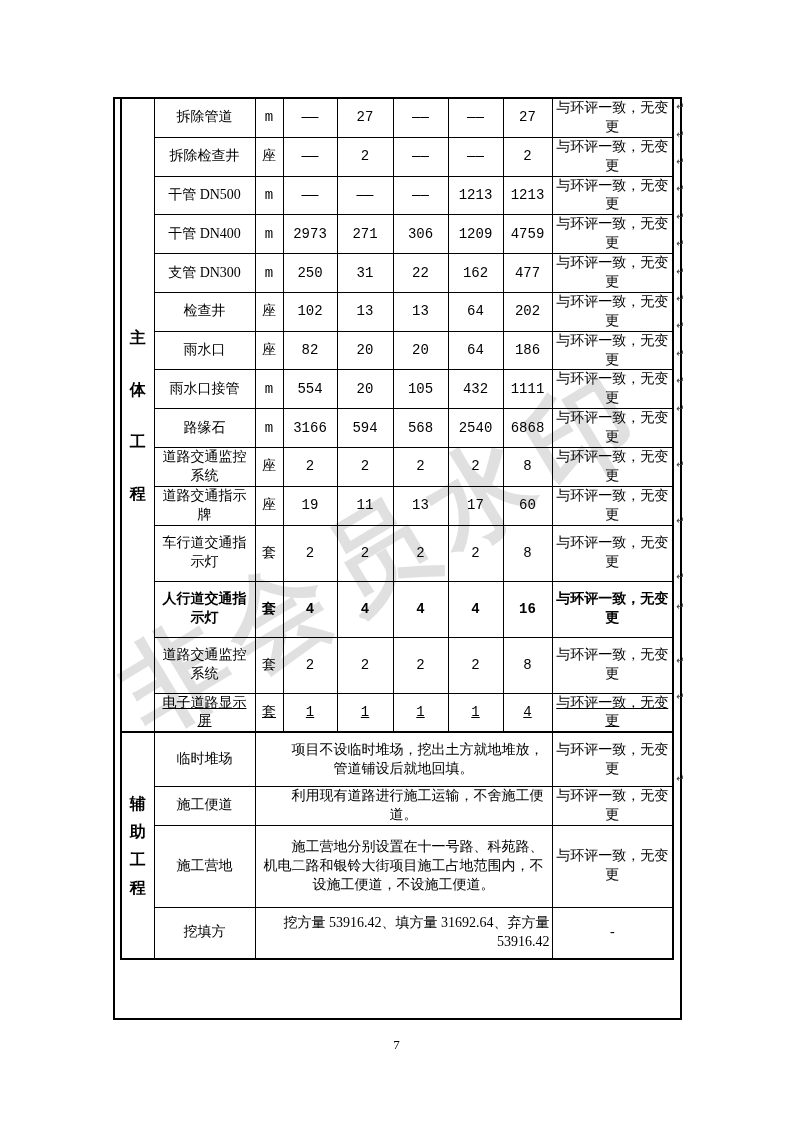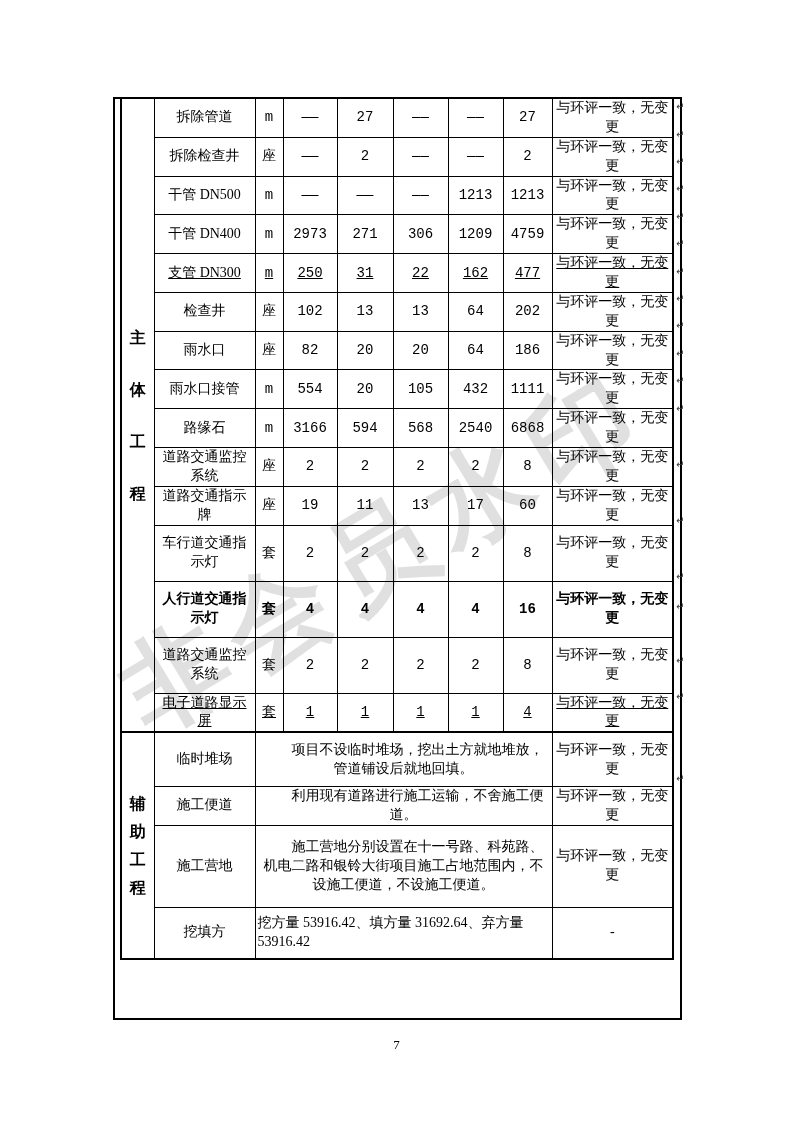--- a/index.html
+++ b/index.html
@@ -45,21 +45,21 @@
   .unit-cell,.num-cell{
     font-family:"Liberation Mono","DejaVu Sans Mono",monospace;
     font-size:13px;letter-spacing:0;
   }
   .unit-cell{font-size:13.5px;}
   .remark-cell{font-size:13px;padding:0 1px;letter-spacing:0;}
   .desc-cell{
     text-align:justify;text-indent:2em;font-size:14px;line-height:26px;
     padding:0 3px;
   }
-  .desc-cell.center{text-align:left;text-indent:0;}
+  .desc-cell.center{text-align:right;text-indent:0;}
   .return-mark{
     position:absolute;left:676px;z-index:4;
     font-family:"DejaVu Sans",sans-serif;font-size:10px;line-height:10px;color:#3a3a3a;
   }
   .page-number{
     position:absolute;left:0;right:0;top:1037px;text-align:center;
     font-size:13px;z-index:2;
   }
 </style>
 </head>
@@ -123,21 +123,21 @@
       <tr style="height: 28px;">
         <td class="name-cell">干管 DN400</td>
         <td class="unit-cell">m</td>
         <td class="num-cell">2973</td>
         <td class="num-cell">271</td>
         <td class="num-cell">306</td>
         <td class="num-cell">1209</td>
         <td class="num-cell">4759</td>
         <td class="remark-cell">与环评一致，无变更</td>
       </tr>
-      <tr style="height: 27px; text-decoration: underline;">
+      <tr style="height: 27px;">
         <td class="name-cell">支管 DN300</td>
         <td class="unit-cell">m</td>
         <td class="num-cell">250</td>
         <td class="num-cell">31</td>
         <td class="num-cell">22</td>
         <td class="num-cell">162</td>
         <td class="num-cell">477</td>
         <td class="remark-cell">与环评一致，无变更</td>
       </tr>
       <tr style="height: 28px;">

